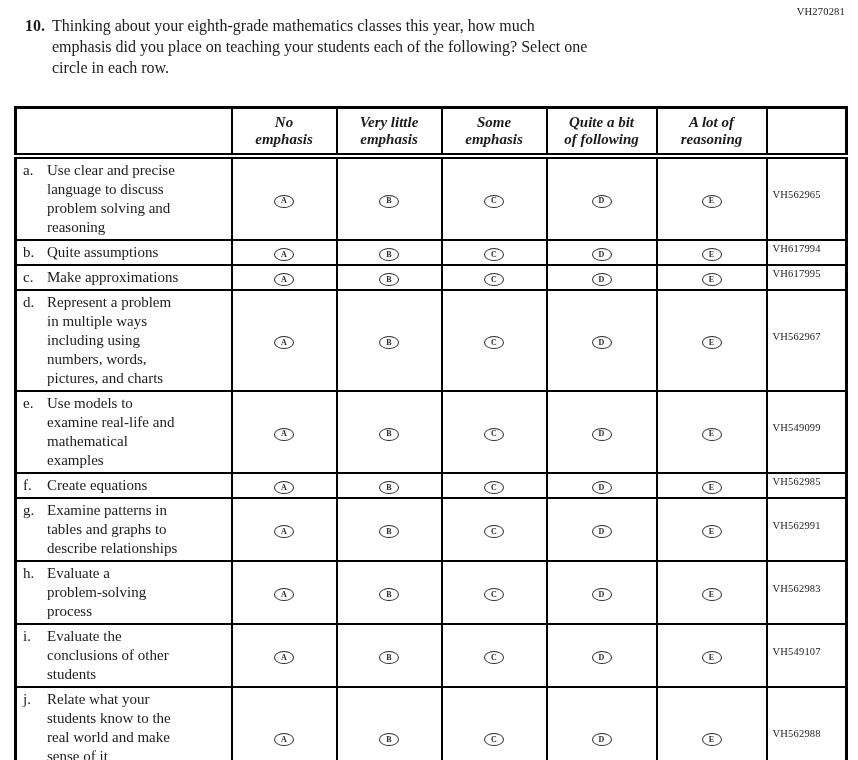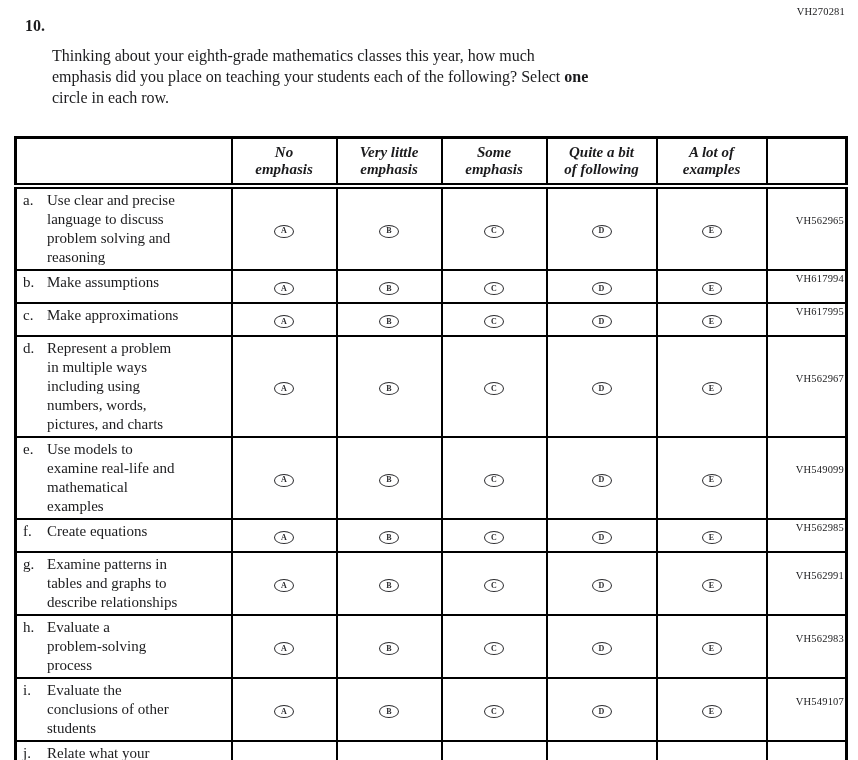--- a/index.html
+++ b/index.html
@@ -25,23 +25,22 @@
   }
   .q-num {
     font-weight: bold;
     width: 27px;
     flex: 0 0 27px;
     font-family: Liberation Serif, serif;
   }
   .q-text {
     white-space: pre-line;
     max-width: 740px;
-    margin-top: 30px;
-  }
-  .q-text b { font-weight: bold; }
+  }
+  .q-text b { font-weight: normal; }
   table.grid {
     border-collapse: collapse;
     margin: 28px 13px 0 14px;
     table-layout: fixed;
     width: 831px;
     border: 3px solid #000;
   }
   table.grid th, table.grid td {
     border: 2px solid #000;
   }
@@ -79,22 +78,22 @@
     border-radius: 50%;
     font-size: 8px;
     font-weight: 600;
     line-height: 1;
     cursor: pointer;
     color: #2b2b2e;
   }
   td.code-cell {
     font-size: 10.5px;
     vertical-align: middle;
-    text-align: right;
-    padding: 2px 1px 18px 5px;
+    text-align: left;
+    padding: 2px 1px 10px 5px;
     letter-spacing: 0.2px;
   }
 </style>
 </head>
 <body>
 
 <div class="page-code">VH270281</div>
 
 <div class="question">
   <span class="q-num">10.</span>
@@ -118,21 +117,21 @@
       <th></th>
       <th class="col-head" style="white-space:pre-line">No
 emphasis</th>
       <th class="col-head" style="white-space:pre-line">Very little
 emphasis</th>
       <th class="col-head" style="white-space:pre-line">Some
 emphasis</th>
       <th class="col-head" style="white-space:pre-line">Quite a bit
 of following</th>
       <th class="col-head" style="white-space:pre-line">A lot of
-examples</th>
+reasoning</th>
       <th></th>
     </tr>
   </thead>
   <tbody>
       <tr>
         <td class="label-cell">
           <div class="label-inner">
             <span class="row-letter">a.</span>
             <span class="row-text">Use clear and precise
 language to discuss
@@ -144,21 +143,21 @@
         <td class="option-cell"><span class="bubble">B</span></td>
         <td class="option-cell"><span class="bubble">C</span></td>
         <td class="option-cell"><span class="bubble">D</span></td>
         <td class="option-cell"><span class="bubble">E</span></td>
         <td class="code-cell">VH562965</td>
       </tr>
       <tr>
         <td class="label-cell">
           <div class="label-inner">
             <span class="row-letter">b.</span>
-            <span class="row-text">Make assumptions</span>
+            <span class="row-text">Quite assumptions</span>
           </div>
         </td>
         <td class="option-cell"><span class="bubble">A</span></td>
         <td class="option-cell"><span class="bubble">B</span></td>
         <td class="option-cell"><span class="bubble">C</span></td>
         <td class="option-cell"><span class="bubble">D</span></td>
         <td class="option-cell"><span class="bubble">E</span></td>
         <td class="code-cell">VH617994</td>
       </tr>
       <tr>

